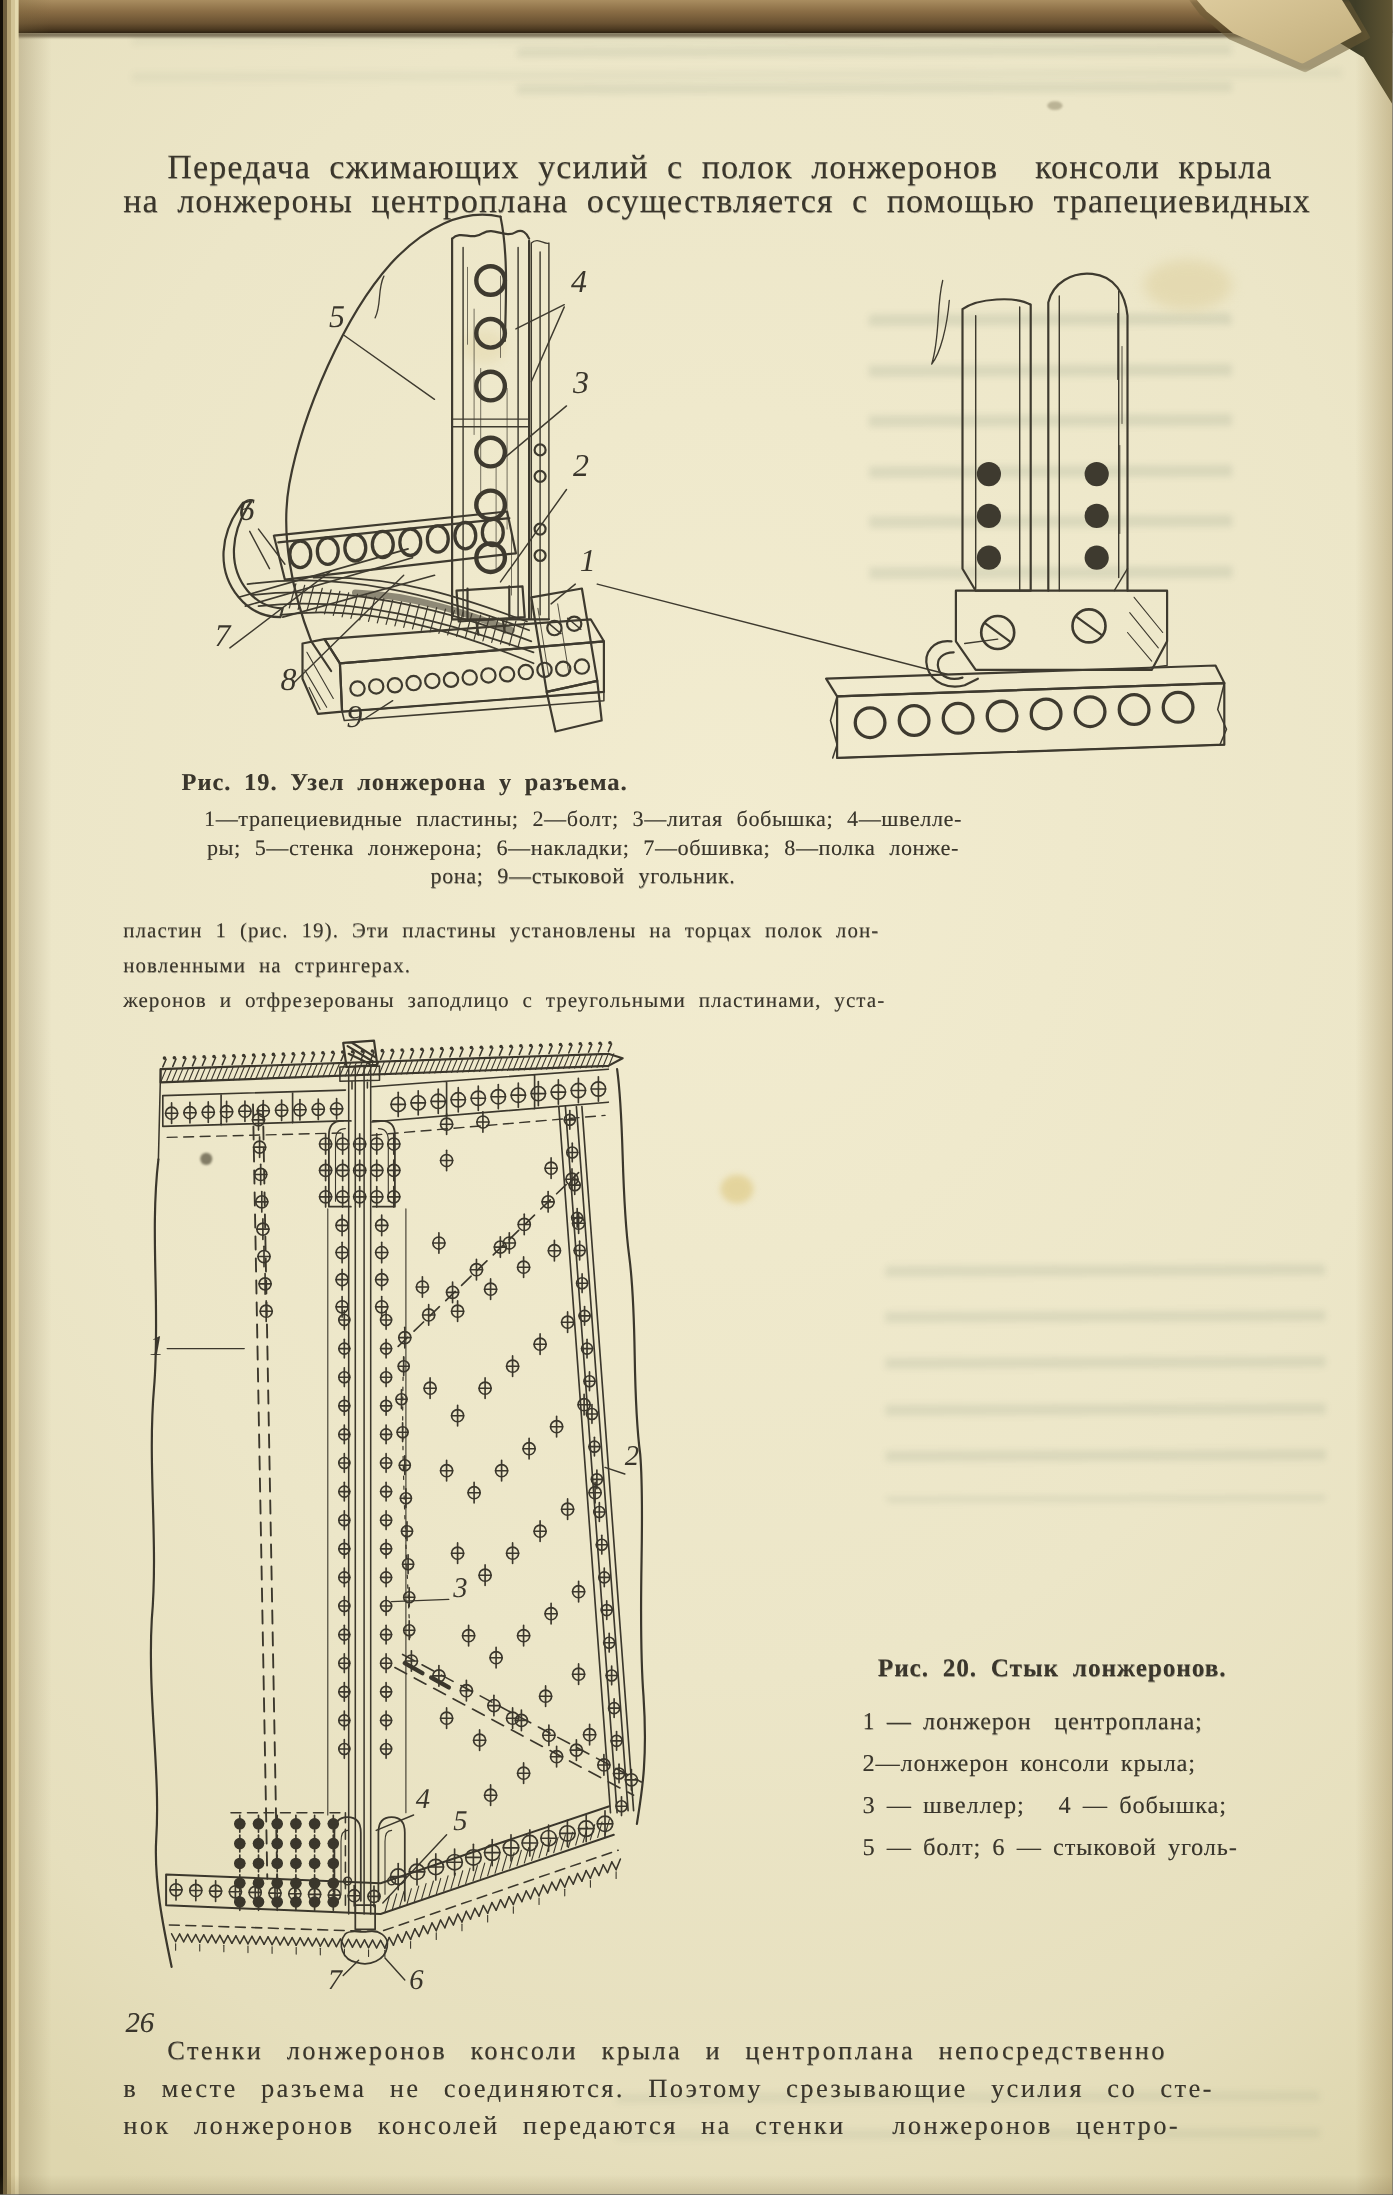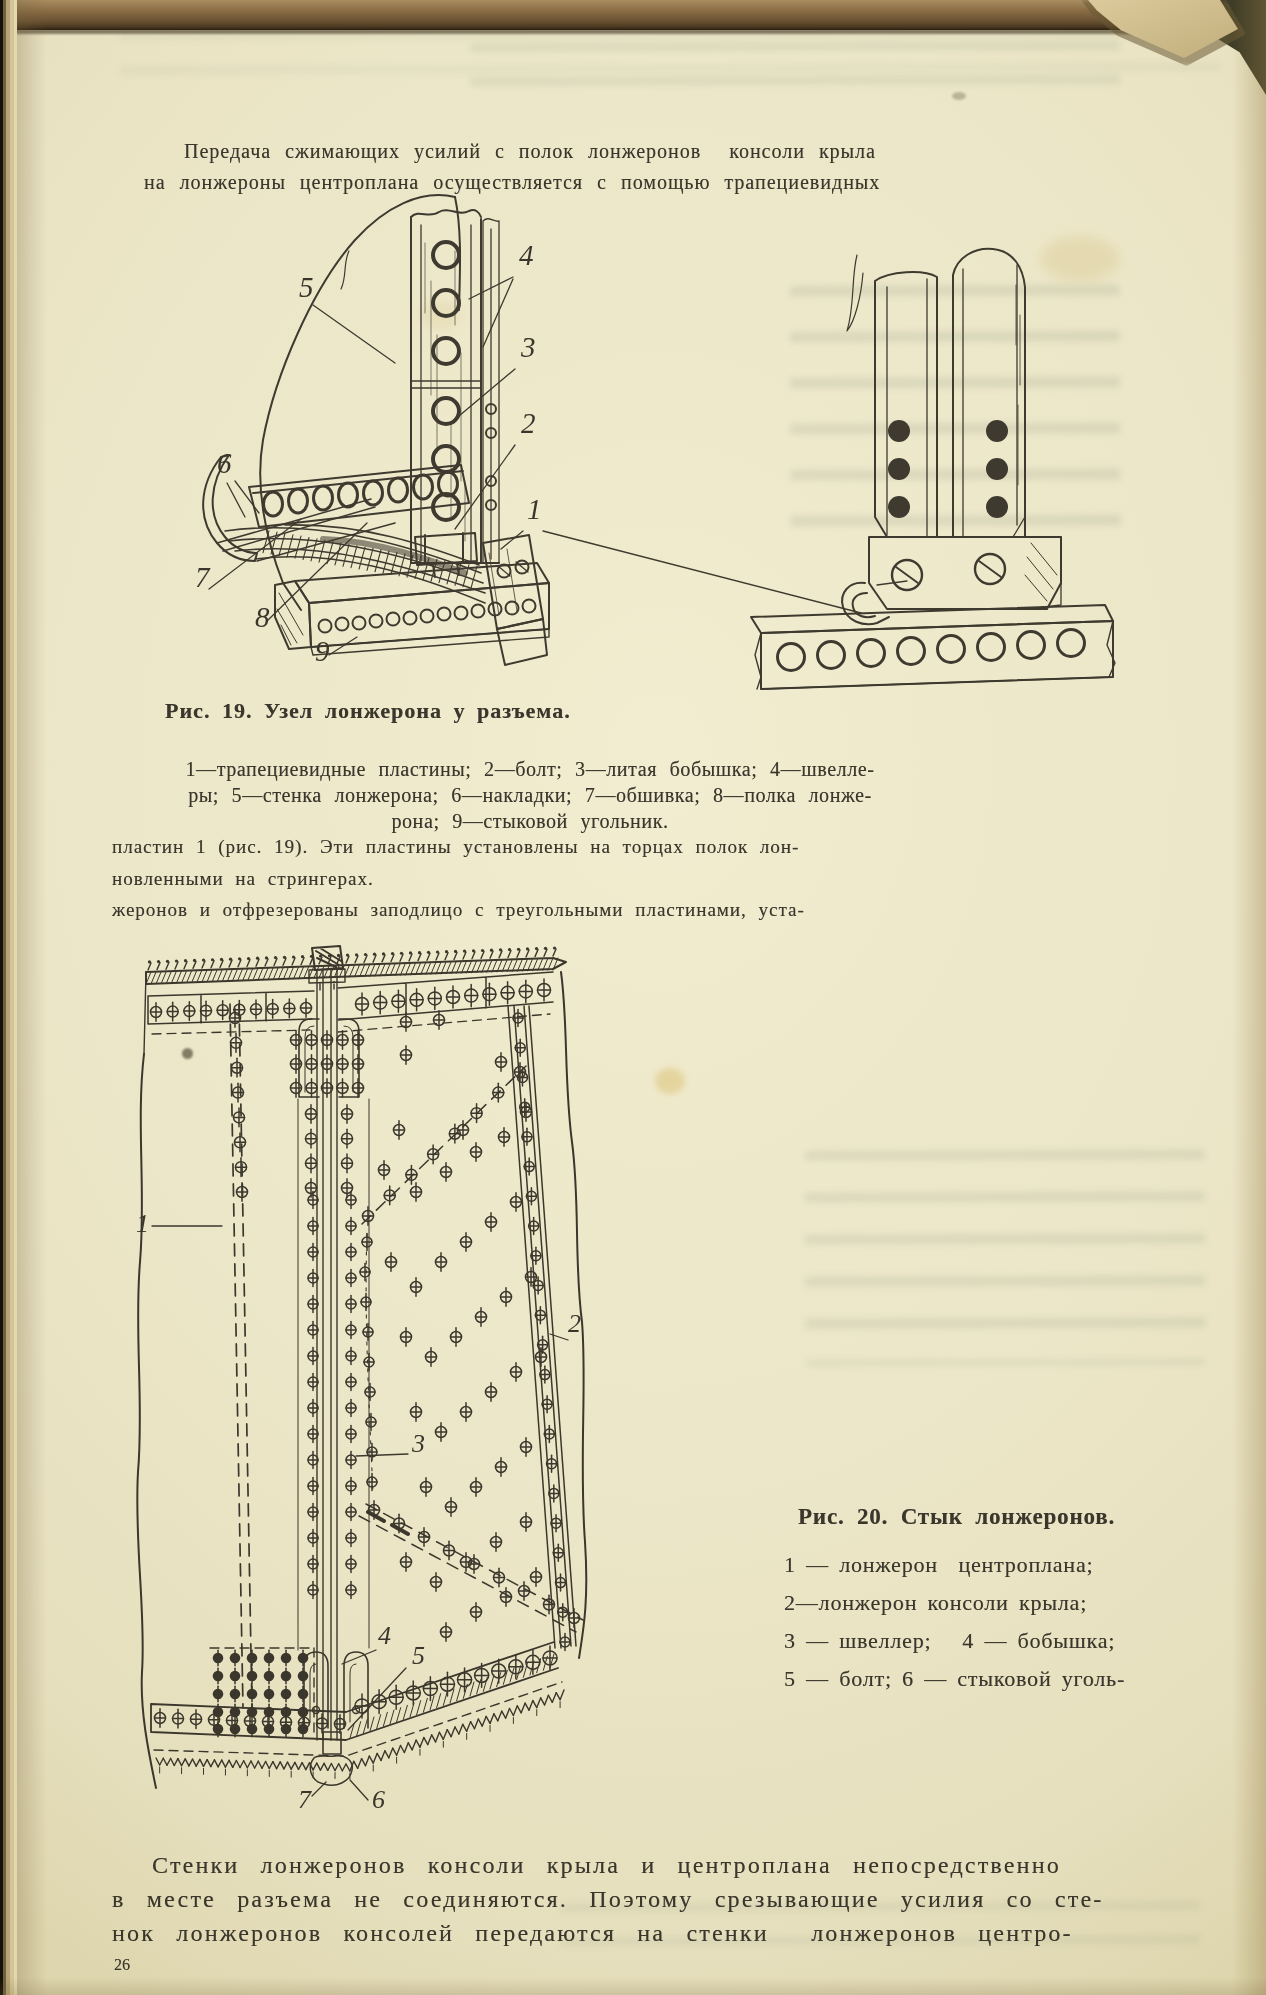--- a/index.html
+++ b/index.html
@@ -24,32 +24,32 @@
       clip-path:polygon(0 0,88% 0,100% 52%,64% 100%,22% 54%,6% 20%);}
   .corner-flap{position:absolute;right:28px;top:0;width:150px;height:58px;
       background:linear-gradient(160deg,#dcca9c,#c2ae7c);
       clip-path:polygon(0 0,88% 0,100% 50%,64% 100%,22% 52%,6% 18%);}
   .ghost{position:absolute;filter:blur(3px);opacity:.45;transform:rotate(-.2deg);border-radius:4px;
       background:repeating-linear-gradient(180deg, rgba(96,118,96,.25) 0 9px, rgba(0,0,0,0) 9px 34px);}
   .stain{position:absolute;border-radius:50%;}
   
   .line{white-space:pre;}
   .para{position:absolute;}
-  .para-top{left:112px;top:136px;font-size:20px;line-height:31px;letter-spacing:1px;word-spacing:8px;margin-left:32px;}
+  .para-top{left:112px;top:136px;font-size:31px;line-height:31px;letter-spacing:1px;word-spacing:8px;}
   .para-mid{left:112px;top:831px;font-size:19px;line-height:31.5px;letter-spacing:1px;word-spacing:6px;}
   .para-bot{left:112px;top:1848px;font-size:24px;line-height:34px;letter-spacing:2.2px;word-spacing:13px;}
   .indent{padding-left:40px;}
   .f19cap{position:absolute;left:165px;top:698px;width:814px;
           font-size:22px;font-weight:bold;letter-spacing:1px;word-spacing:5px;}
   .f19leg{position:absolute;left:150px;top:732px;width:760px;text-align:center;
-          font-size:20px;line-height:26px;letter-spacing:.6px;word-spacing:7px;margin-top:24px;}
+          font-size:20px;line-height:26px;letter-spacing:.6px;word-spacing:7px;}
   .f20block{position:absolute;left:784px;top:1498px;width:430px;font-size:22px;line-height:38px;
           letter-spacing:.8px;word-spacing:4px;}
   .f20cap{font-size:23px;font-weight:bold;padding-left:14px;margin-bottom:10px;word-spacing:6px;}
-  .pagenum{position:absolute;left:114px;top:1956px;font-size:16px;}
+  .pagenum{position:absolute;left:114px;top:1824px;font-size:26px;font-style:italic;}
   .inktxt{text-shadow:.3px .3px .6px rgba(58,54,44,.45);}
   
   .fig{position:absolute;}
   .fig19{left:163px;top:185px;}
   .fig20{left:106px;top:942px;}
   .co19{font:italic 29px "Liberation Serif",serif;fill:#3a362c;stroke:none;}
   .co20{font:italic 26px "Liberation Serif",serif;fill:#3a362c;stroke:none;}
   .dsh{stroke-dasharray:12 8;}
   .dsh2{stroke-dasharray:9 6;}
   .dsh3{stroke-dasharray:3 6;stroke-width:1.1;}

